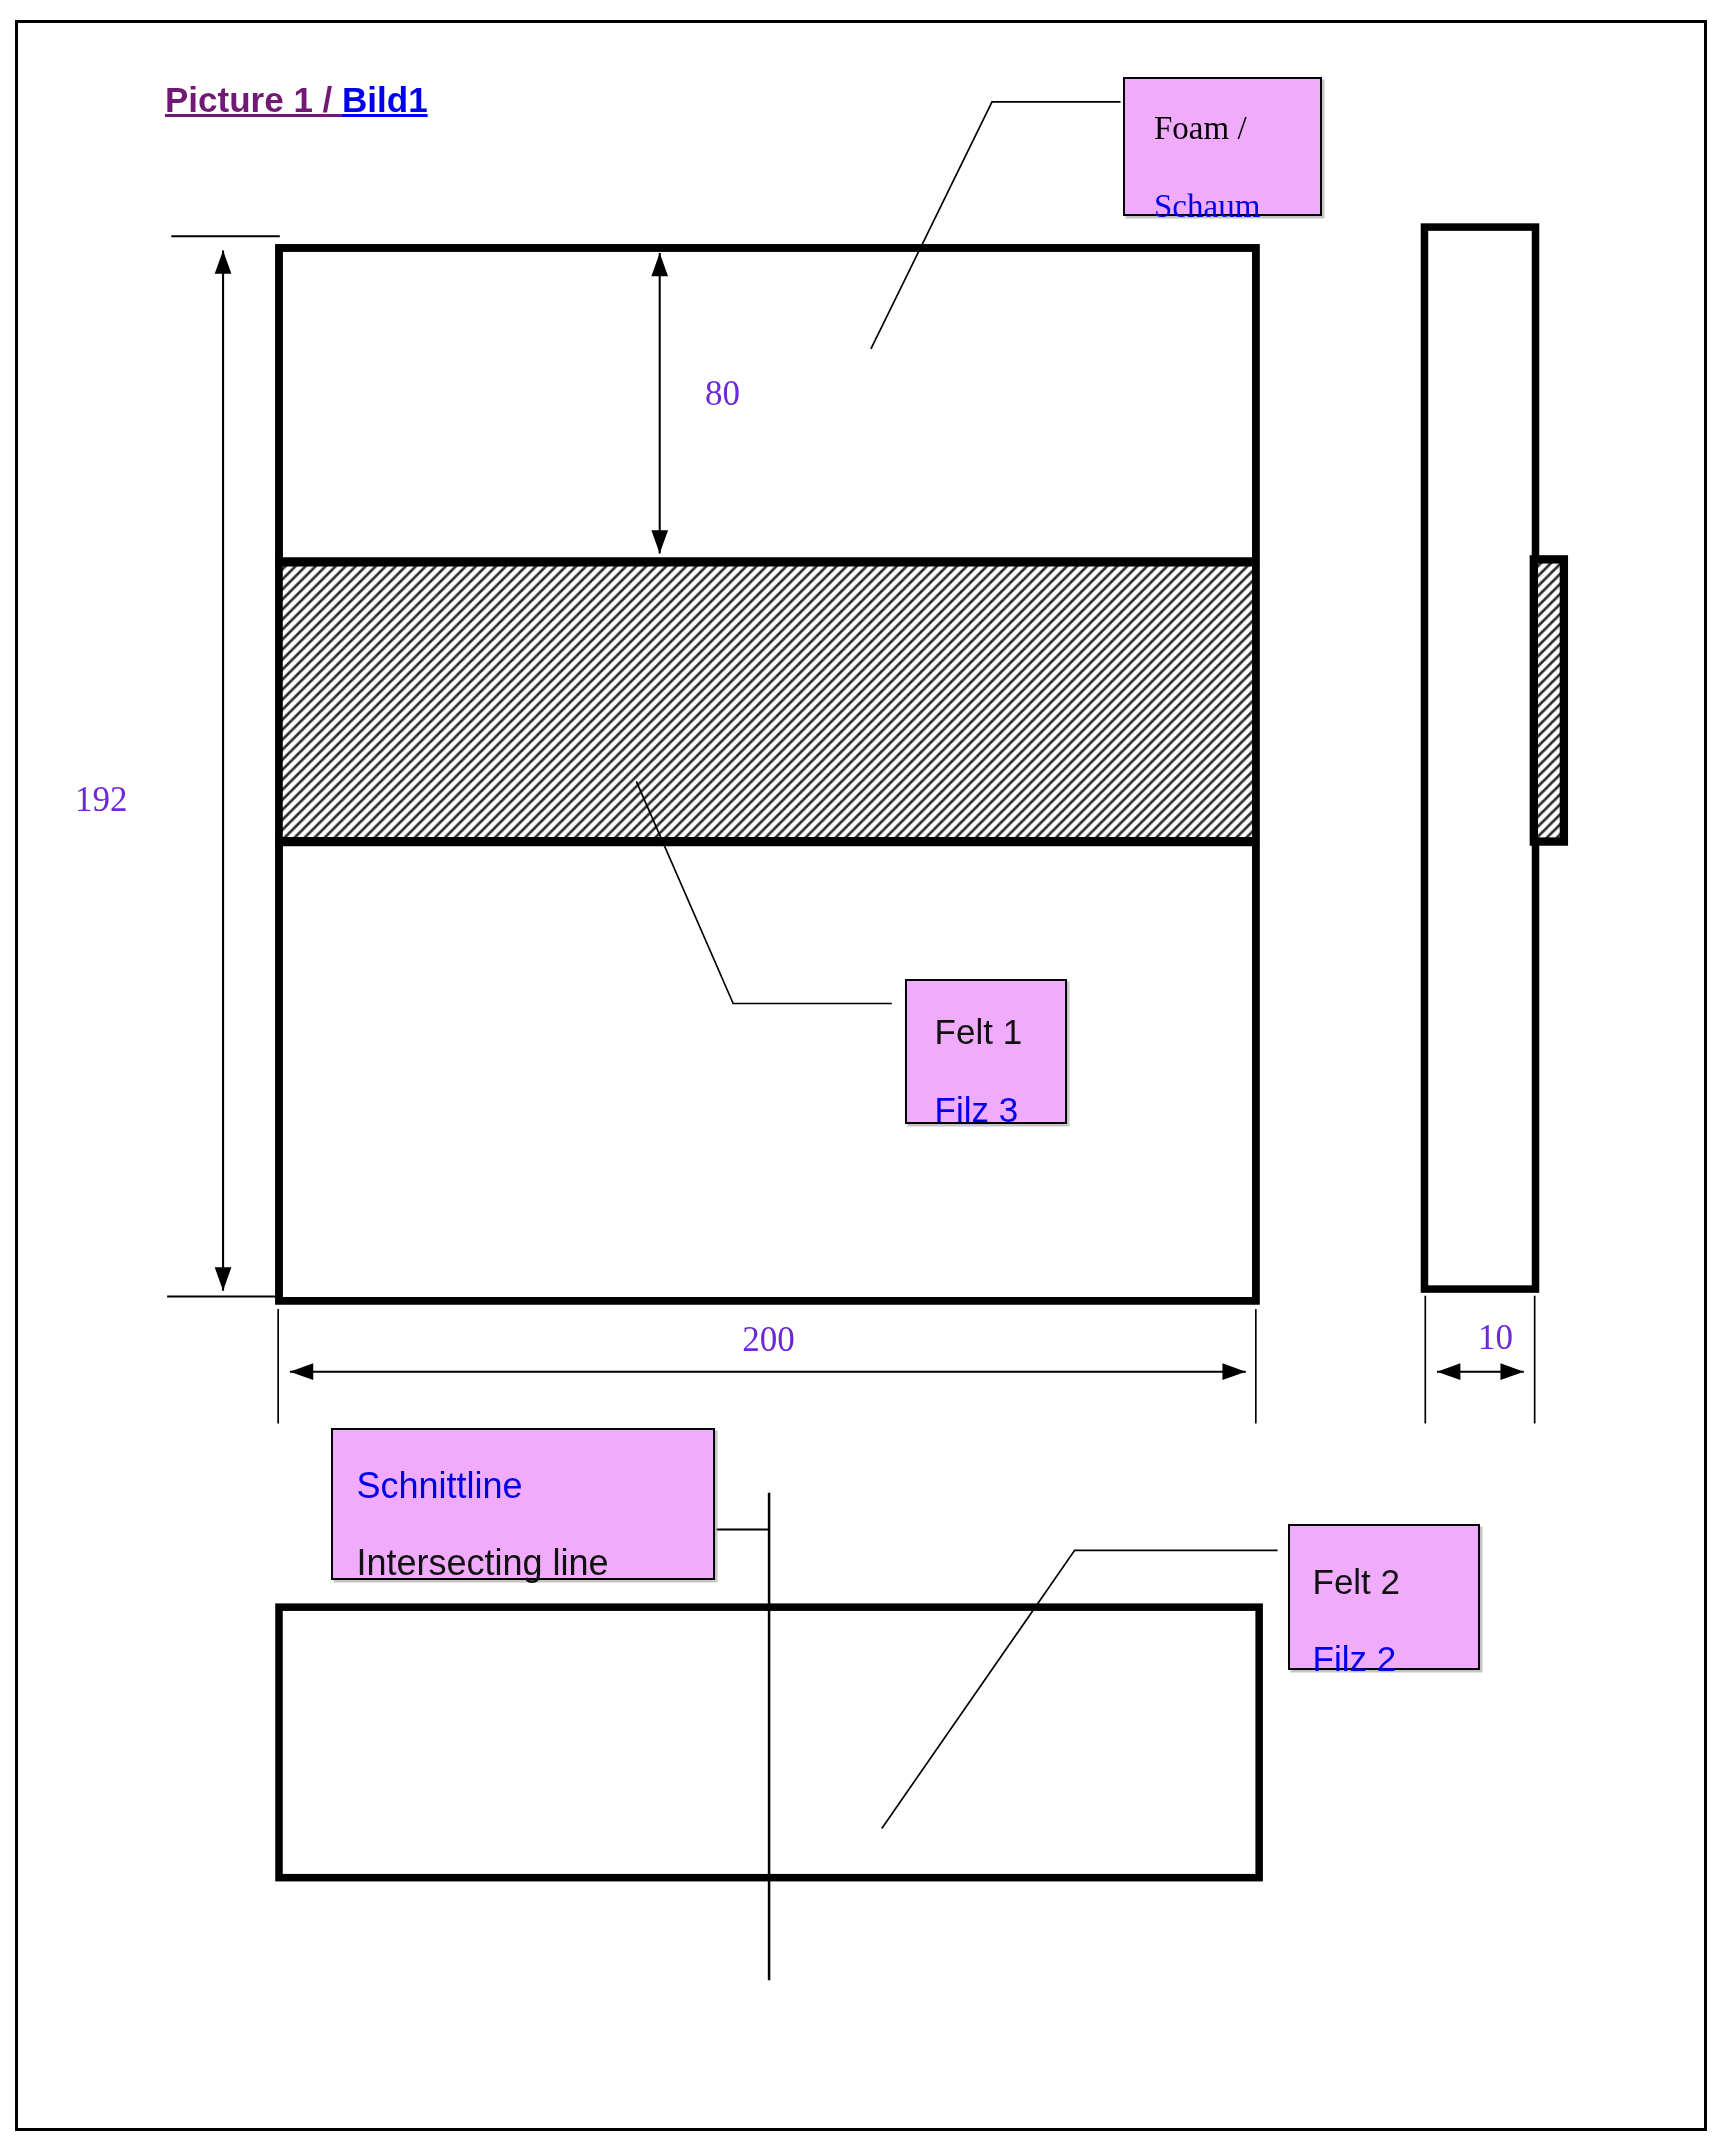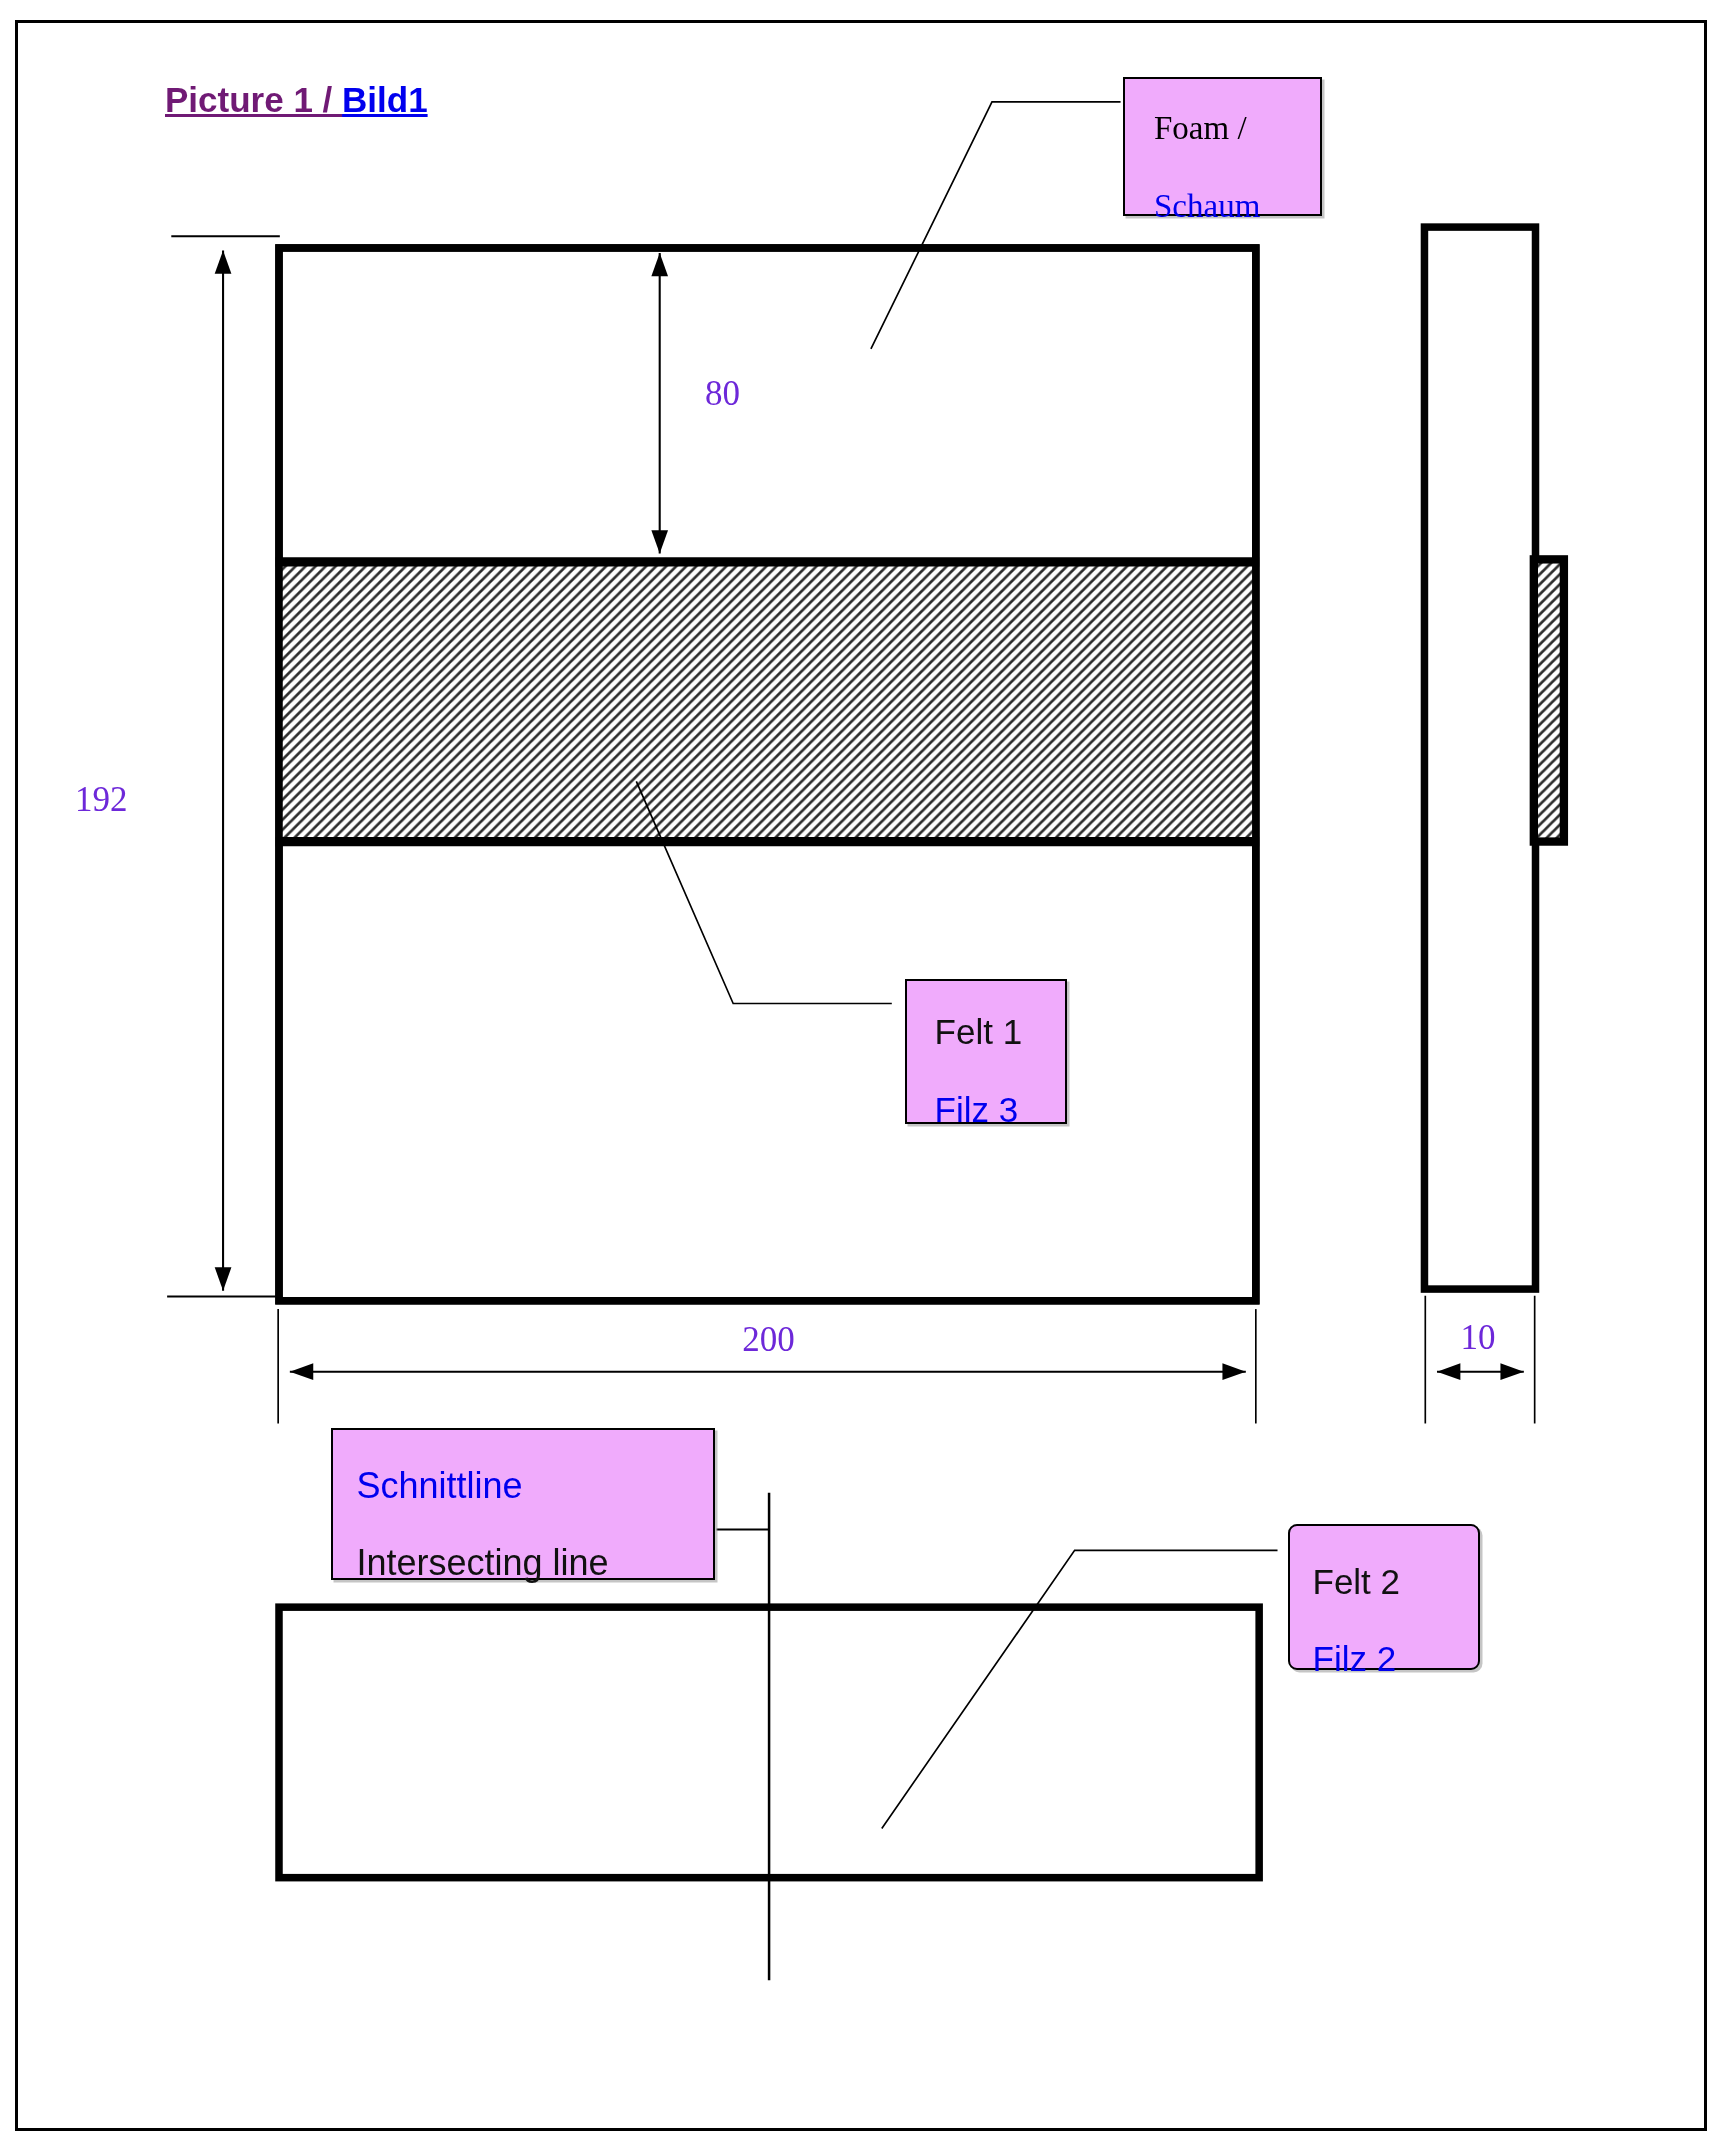--- a/index.html
+++ b/index.html
@@ -35,31 +35,31 @@
     font-family:"Liberation Serif", serif;font-size:33px;color:#000;
     padding:10px 0 0 29px;}
   .foam-box .ln{line-height:78px;}
   .felt1-box{left:905px;top:979px;width:162px;height:145px;
     font-size:35px;color:#111;padding:11.7px 0 0 27.6px;}
   .felt1-box .ln{line-height:78px;}
   .intersect-box{left:331px;top:1428px;width:384px;height:152px;
     font-size:36px;color:#111;padding:16.7px 0 0 23.4px;}
   .intersect-box .ln{line-height:77px;}
   .felt2-box{left:1288px;top:1524px;width:192px;height:146px;
-    font-size:35px;color:#111;padding:16.7px 0 0 22.5px;border-radius:9px;}
+    font-size:35px;color:#111;padding:16.7px 0 0 22.5px;}
   .felt2-box .ln{line-height:77px;}
   .dim{
     position:absolute;font-size:35px;color:#6d28d9;
     font-family:Liberation Serif, serif;
     white-space:nowrap;
   }
   .dim-225{left:75px;top:780px;}
   .dim-80{left:705px;top:374px;}
   .dim-200{left:710px;top:1320px;width:117px;text-align:center;}
-  .dim-10{left:1443px;top:1318px;width:70px;text-align:center;}
+  .dim-10{left:1443px;top:1318px;width:70px;text-align:right;}
 </style>
 </head>
 <body>
 
 <div class="page">
   <div class="page-border"></div>
 
   <svg class="drawing" width="1726" height="2149" viewBox="0 0 2067 2574">
     <defs>
       <pattern id="hatch" patternUnits="userSpaceOnUse" width="12" height="12">

